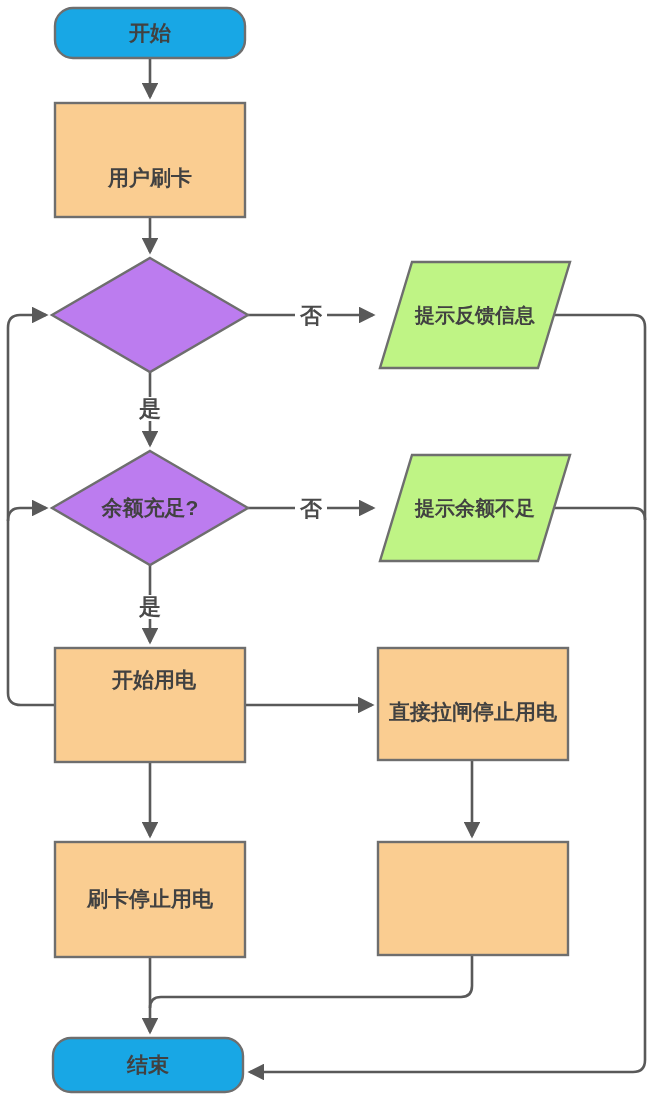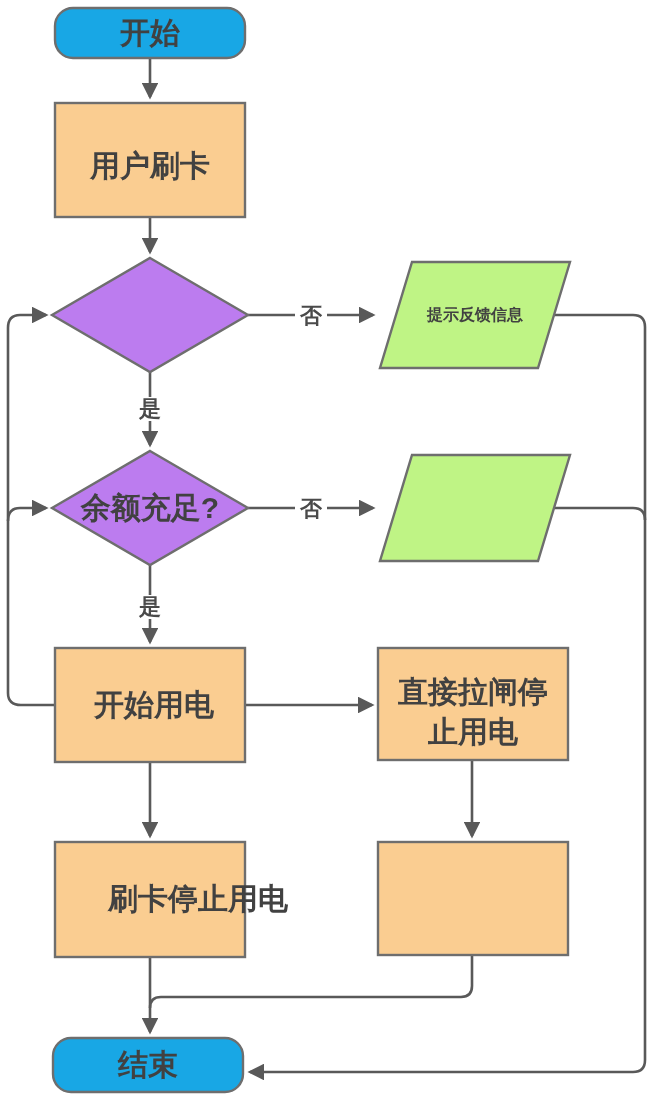--- a/index.html
+++ b/index.html
@@ -20,24 +20,24 @@
   #flow-svg{position:absolute;left:0;top:0;width:650px;height:1100px;}
   #flow-svg .edge{stroke:var(--line_gray);stroke-width:2.6;fill:none;}
   #flow-svg .arrowhead{fill:var(--line_gray);stroke:none;}
   #flow-svg .shape{stroke:var(--border_gray);stroke-width:2.4;}
   #flow-svg .terminator{fill:var(--node_blue);}
   #flow-svg .process{fill:var(--node_orange);}
   #flow-svg .decision{fill:var(--node_purple);}
   #flow-svg .io{fill:var(--node_green);}
   .node-label{
     position:absolute;display:flex;align-items:center;justify-content:center;
-    text-align:center;color:var(--text_dark);font-weight:bold;font-size:30px;
+    text-align:center;color:var(--text_dark);font-weight:bold;font-size:21px;
     line-height:1.35;pointer-events:none;
   }
-  .io-label{font-size:16px;white-space:nowrap;text-align:right;}
+  .io-label{font-size:20px;white-space:nowrap;text-align:right;}
   .edge-label{
     position:absolute;transform:translate(-50%,-50%);
     background:var(--canvas_bg);color:#4a4a4a;font-weight:bold;font-size:22px;
     padding:1px 5px;line-height:1;
   }
 </style>
 </head>
 <body>
 
 <div id="canvas">
@@ -73,33 +73,34 @@
     <polygon class="shape io" points="412,455 570,455 538,561 380,561"></polygon>
     <rect class="shape process" x="55" y="648" width="190" height="114"></rect>
     <rect class="shape process" x="378" y="648" width="190" height="112"></rect>
     <rect class="shape process" x="55" y="842" width="190" height="115"></rect>
     <rect class="shape process" x="378" y="842" width="190" height="113"></rect>
     <rect class="shape terminator" x="53" y="1038" width="190" height="54" rx="18" ry="18"></rect>
   </svg>
 
   <div class="node-label" style="left:55px;top:8px;width:190px;height:50px;">开始</div>
 
-  <div class="node-label" style="left:55px;top:103px;width:190px;height:126px;">用户刷卡</div>
+  <div class="node-label" style="left:55px;top:115px;width:190px;height:126px;">用户刷卡</div>
 
 
   <div class="node-label io-label" style="left:375px;top:262px;width:200px;height:106px;">提示反馈信息</div>
 
   <div class="node-label" style="left:60px;top:451px;width:180px;height:114px;text-align:right;">余额充足?</div>
 
+  <div class="node-label io-label" style="left:375px;top:455px;width:200px;height:106px;">提示余额不足</div>
 
-  <div class="node-label" style="left:55px;top:648px;width:198px;height:114px;">开始用电</div>
+  <div class="node-label" style="left:55px;top:623px;width:198px;height:114px;">开始用电</div>
 
   <div class="node-label" style="left:385px;top:648px;width:176px;height:128px;">直接拉闸停止用电</div>
 
-  <div class="node-label" style="left:55px;top:842px;width:190px;height:115px;margin-left:48px;">刷卡停止用电</div>
+  <div class="node-label" style="left:55px;top:842px;width:190px;height:115px;">刷卡停止用电</div>
 
 
   <div class="node-label" style="left:53px;top:1038px;width:190px;height:54px;">结束</div>
 
   <div class="edge-label" style="left:311px;top:316px;">否</div>
   <div class="edge-label" style="left:150px;top:409px;">是</div>
   <div class="edge-label" style="left:311px;top:509px;">否</div>
   <div class="edge-label" style="left:150px;top:607px;">是</div>
 
 </div>

